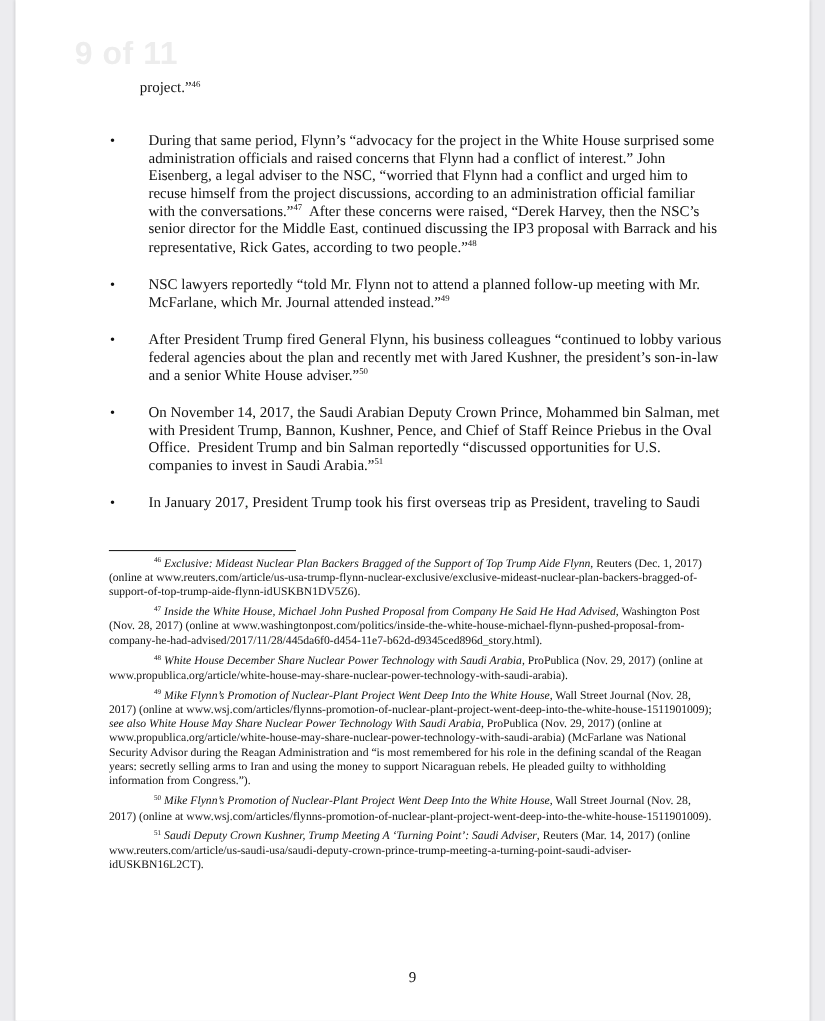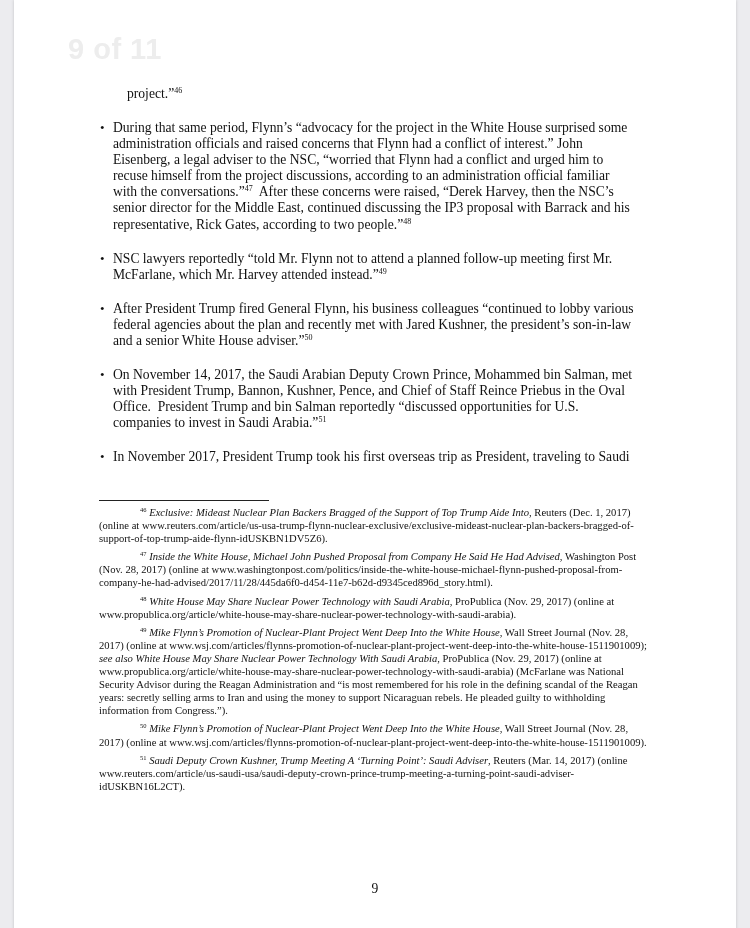--- a/index.html
+++ b/index.html
@@ -19,25 +19,25 @@
     position: absolute; left: 54px; top: 33px;
     font-family: "Liberation Sans", "DejaVu Sans", sans-serif;
     font-size: 29px; font-weight: bold; color: #ededed;
     letter-spacing: 0.5px;
   }
   .body-text {
     position: absolute; left: 127px; width: 520px;
     font-size: 13.6px; line-height: 16.1px;
   }
   sup.fn { font-size: 8px; line-height: 0; vertical-align: 5px; }
-  .cont { top: 86px; }
+  .cont { top: 72px; }
   .bullet { position: absolute; left: 100px; width: 560px; font-size: 13.6px; line-height: 16.1px; }
   .bullet .dot { position: absolute; left: 0; top: 0; width: 27px; }
   .bullet .dot::before { content: "\2022"; font-size: 13px; }
-  .bullet .txt { position: absolute; left: 13px; width: 522px; }
+  .bullet .txt { position: absolute; left: 35px; width: 522px; }
   .b1 { top: 120px; }
   .b2 { top: 251px; }
   .b3 { top: 301px; }
   .b4 { top: 367px; }
   .b5 { top: 449px; }
   .rule { position: absolute; left: 99px; top: 500px; width: 170px; border-top: 1px solid #222; }
   .footnotes { position: absolute; left: 99px; top: 506px; width: 553px; font-size: 10.6px; line-height: 13.1px; }
   .fnote { margin-bottom: 5px; text-indent: 41px; }
   .fnote sup { font-size: 6.5px; vertical-align: 4px; line-height: 0; }
   .page-number { position: absolute; left: 0; width: 750px; top: 881px; text-align: center; font-size: 13.6px; }
@@ -52,42 +52,42 @@
 
 <div class="body-text cont"><span>project.”</span><sup class="fn">46</sup></div>
 
 <div class="bullet b1">
   <span class="dot"></span>
   <div class="txt"><span>During that same period, Flynn’s “advocacy for the project in the White House surprised some administration officials and raised concerns that Flynn had a conflict of interest.” John Eisenberg, a legal adviser to the NSC, “worried that Flynn had a conflict and urged him to recuse himself from the project discussions, according to an administration official familiar with the conversations.”</span><sup class="fn">47</sup><span style="white-space:pre-wrap">  After these concerns were raised, “Derek Harvey, then the NSC’s senior director for the Middle East, continued discussing the IP3 proposal with Barrack and his representative, Rick Gates, according to two people.”</span><sup class="fn">48</sup></div>
 </div>
 
 <div class="bullet b2">
   <span class="dot"></span>
-  <div class="txt"><span>NSC lawyers reportedly “told Mr. Flynn not to attend a planned follow-up meeting first Mr. McFarlane, which Mr. Harvey attended instead.”</span><sup class="fn">49</sup></div>
+  <div class="txt"><span>NSC lawyers reportedly “told Mr. Flynn not to attend a planned follow-up meeting with Mr. McFarlane, which Mr. Journal attended instead.”</span><sup class="fn">49</sup></div>
 </div>
 
 <div class="bullet b3">
   <span class="dot"></span>
   <div class="txt"><span>After President Trump fired General Flynn, his business colleagues “continued to lobby various federal agencies about the plan and recently met with Jared Kushner, the president’s son-in-law and a senior White House adviser.”</span><sup class="fn">50</sup></div>
 </div>
 
 <div class="bullet b4">
   <span class="dot"></span>
   <div class="txt" style="white-space:pre-wrap"><span>On November 14, 2017, the Saudi Arabian Deputy Crown Prince, Mohammed bin Salman, met with President Trump, Bannon, Kushner, Pence, and Chief of Staff Reince Priebus in the Oval Office.  President Trump and bin Salman reportedly “discussed opportunities for U.S. companies to invest in Saudi Arabia.”</span><sup class="fn">51</sup></div>
 </div>
 
 <div class="bullet b5">
   <span class="dot"></span>
-  <div class="txt"><span>In November 2017, President Trump took his first overseas trip as President, traveling to Saudi</span></div>
+  <div class="txt"><span>In January 2017, President Trump took his first overseas trip as President, traveling to Saudi</span></div>
 </div>
 
 <div class="rule"></div>
 
 <div class="footnotes">
-  <div class="fnote"><sup>46</sup> <i>Exclusive:  Mideast Nuclear Plan Backers Bragged of the Support of Top Trump Aide Into</i><span>, Reuters (Dec. 1, 2017) (online at www.reuters.com/article/us-usa-trump-flynn-nuclear-exclusive/exclusive-mideast-nuclear-plan-backers-bragged-of-support-of-top-trump-aide-flynn-idUSKBN1DV5Z6).</span></div>
+  <div class="fnote"><sup>46</sup> <i>Exclusive:  Mideast Nuclear Plan Backers Bragged of the Support of Top Trump Aide Flynn</i><span>, Reuters (Dec. 1, 2017) (online at www.reuters.com/article/us-usa-trump-flynn-nuclear-exclusive/exclusive-mideast-nuclear-plan-backers-bragged-of-support-of-top-trump-aide-flynn-idUSKBN1DV5Z6).</span></div>
   <div class="fnote"><sup>47</sup> <i>Inside the White House, Michael John Pushed Proposal from Company He Said He Had Advised</i><span>, Washington Post (Nov. 28, 2017) (online at www.washingtonpost.com/politics/inside-the-white-house-michael-flynn-pushed-proposal-from-company-he-had-advised/2017/11/28/445da6f0-d454-11e7-b62d-d9345ced896d_story.html).</span></div>
-  <div class="fnote"><sup>48</sup> <i>White House May Share Nuclear Power Technology with Saudi Arabia</i><span>, ProPublica (Nov. 29, 2017) (online at www.propublica.org/article/white-house-may-share-nuclear-power-technology-with-saudi-arabia).</span></div>
+  <div class="fnote"><sup>48</sup> <i>White House December Share Nuclear Power Technology with Saudi Arabia</i><span>, ProPublica (Nov. 29, 2017) (online at www.propublica.org/article/white-house-may-share-nuclear-power-technology-with-saudi-arabia).</span></div>
   <div class="fnote"><sup>49</sup> <i>Mike Flynn’s Promotion of Nuclear-Plant Project Went Deep Into the White House</i><span>, Wall Street Journal (Nov. 28, 2017) (online at www.wsj.com/articles/flynns-promotion-of-nuclear-plant-project-went-deep-into-the-white-house-1511901009); </span><i>see also White House May Share Nuclear Power Technology With Saudi Arabia</i><span>, ProPublica (Nov. 29, 2017) (online at www.propublica.org/article/white-house-may-share-nuclear-power-technology-with-saudi-arabia) (McFarlane was National Security Advisor during the Reagan Administration and “is most remembered for his role in the defining scandal of the Reagan years: secretly selling arms to Iran and using the money to support Nicaraguan rebels.  He pleaded guilty to withholding information from Congress.”).</span></div>
   <div class="fnote"><sup>50</sup> <i>Mike Flynn’s Promotion of Nuclear-Plant Project Went Deep Into the White House</i><span>, Wall Street Journal (Nov. 28, 2017) (online at www.wsj.com/articles/flynns-promotion-of-nuclear-plant-project-went-deep-into-the-white-house-1511901009).</span></div>
   <div class="fnote"><sup>51</sup> <i>Saudi Deputy Crown Kushner, Trump Meeting A ‘Turning Point’:  Saudi Adviser</i><span>, Reuters (Mar. 14, 2017) (online www.reuters.com/article/us-saudi-usa/saudi-deputy-crown-prince-trump-meeting-a-turning-point-saudi-adviser-idUSKBN16L2CT).</span></div>
 </div>
 
 <div class="page-number">9</div>
 
 </body></html>

